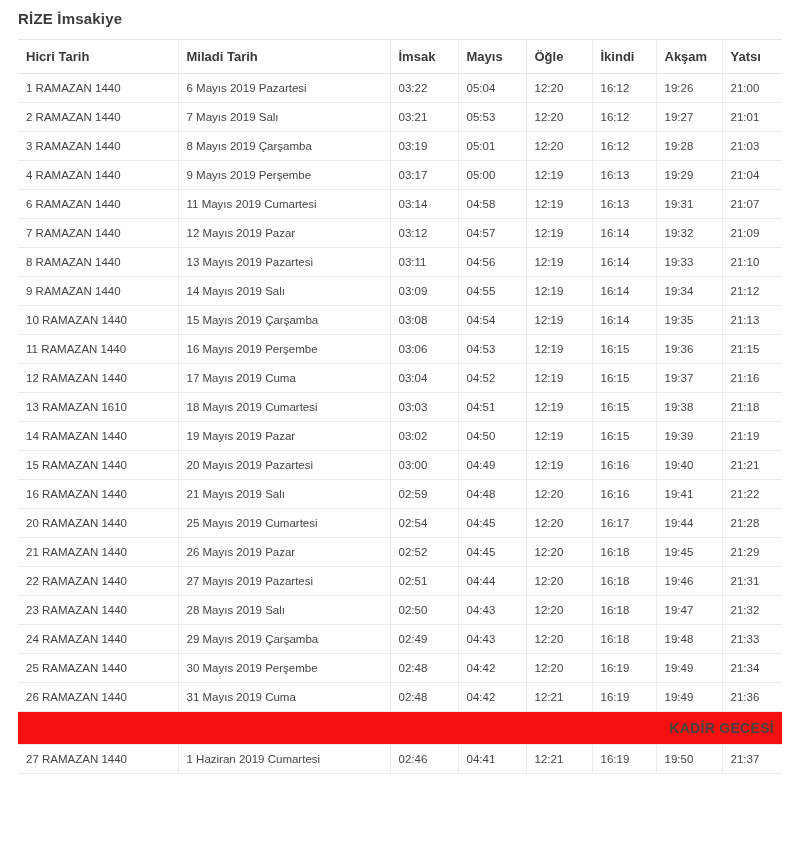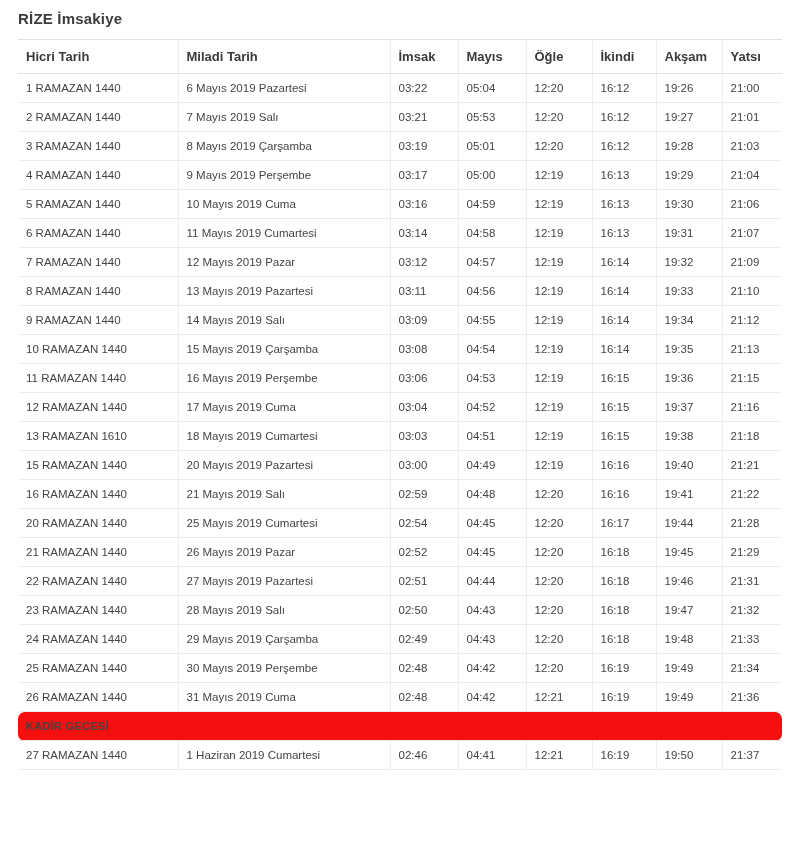--- a/index.html
+++ b/index.html
@@ -67,27 +67,26 @@
   col.c-gunes   { width: 68px; }
   col.c-ogle    { width: 66px; }
   col.c-ikindi  { width: 64px; }
   col.c-aksam   { width: 66px; }
   col.c-yatsi   { width: 60px; }
 
   tr.special td {
     background: #f50f0f;
     color: #ffffff;
     font-weight: bold;
-    font-size: 11px;
-    text-align: left;
+    font-size: 14px;
+    text-align: right;
     letter-spacing: 0.3px;
     border-right: none;
     border-bottom: 1px solid #f50f0f;
     padding: 7px 8px;
-    border-radius: 7px;
   }
 </style>
 </head>
 <body>
 
 <div class="page">
   <div class="title">RİZE İmsakiye</div>
 
   <table class="imsakiye">
     <colgroup>
@@ -147,30 +146,20 @@
           <td>4 RAMAZAN 1440</td>
           <td>9 Mayıs 2019 Perşembe</td>
           <td>03:17</td>
           <td>05:00</td>
           <td>12:19</td>
           <td>16:13</td>
           <td>19:29</td>
           <td>21:04</td>
         </tr>
         <tr>
-          <td>5 RAMAZAN 1440</td>
-          <td>10 Mayıs 2019 Cuma</td>
-          <td>03:16</td>
-          <td>04:59</td>
-          <td>12:19</td>
-          <td>16:13</td>
-          <td>19:30</td>
-          <td>21:06</td>
-        </tr>
-        <tr>
           <td>6 RAMAZAN 1440</td>
           <td>11 Mayıs 2019 Cumartesi</td>
           <td>03:14</td>
           <td>04:58</td>
           <td>12:19</td>
           <td>16:13</td>
           <td>19:31</td>
           <td>21:07</td>
         </tr>
         <tr>
@@ -235,20 +224,30 @@
         </tr>
         <tr>
           <td>13 RAMAZAN 1610</td>
           <td>18 Mayıs 2019 Cumartesi</td>
           <td>03:03</td>
           <td>04:51</td>
           <td>12:19</td>
           <td>16:15</td>
           <td>19:38</td>
           <td>21:18</td>
+        </tr>
+        <tr>
+          <td>14 RAMAZAN 1440</td>
+          <td>19 Mayıs 2019 Pazar</td>
+          <td>03:02</td>
+          <td>04:50</td>
+          <td>12:19</td>
+          <td>16:15</td>
+          <td>19:39</td>
+          <td>21:19</td>
         </tr>
         <tr>
           <td>15 RAMAZAN 1440</td>
           <td>20 Mayıs 2019 Pazartesi</td>
           <td>03:00</td>
           <td>04:49</td>
           <td>12:19</td>
           <td>16:16</td>
           <td>19:40</td>
           <td>21:21</td>

